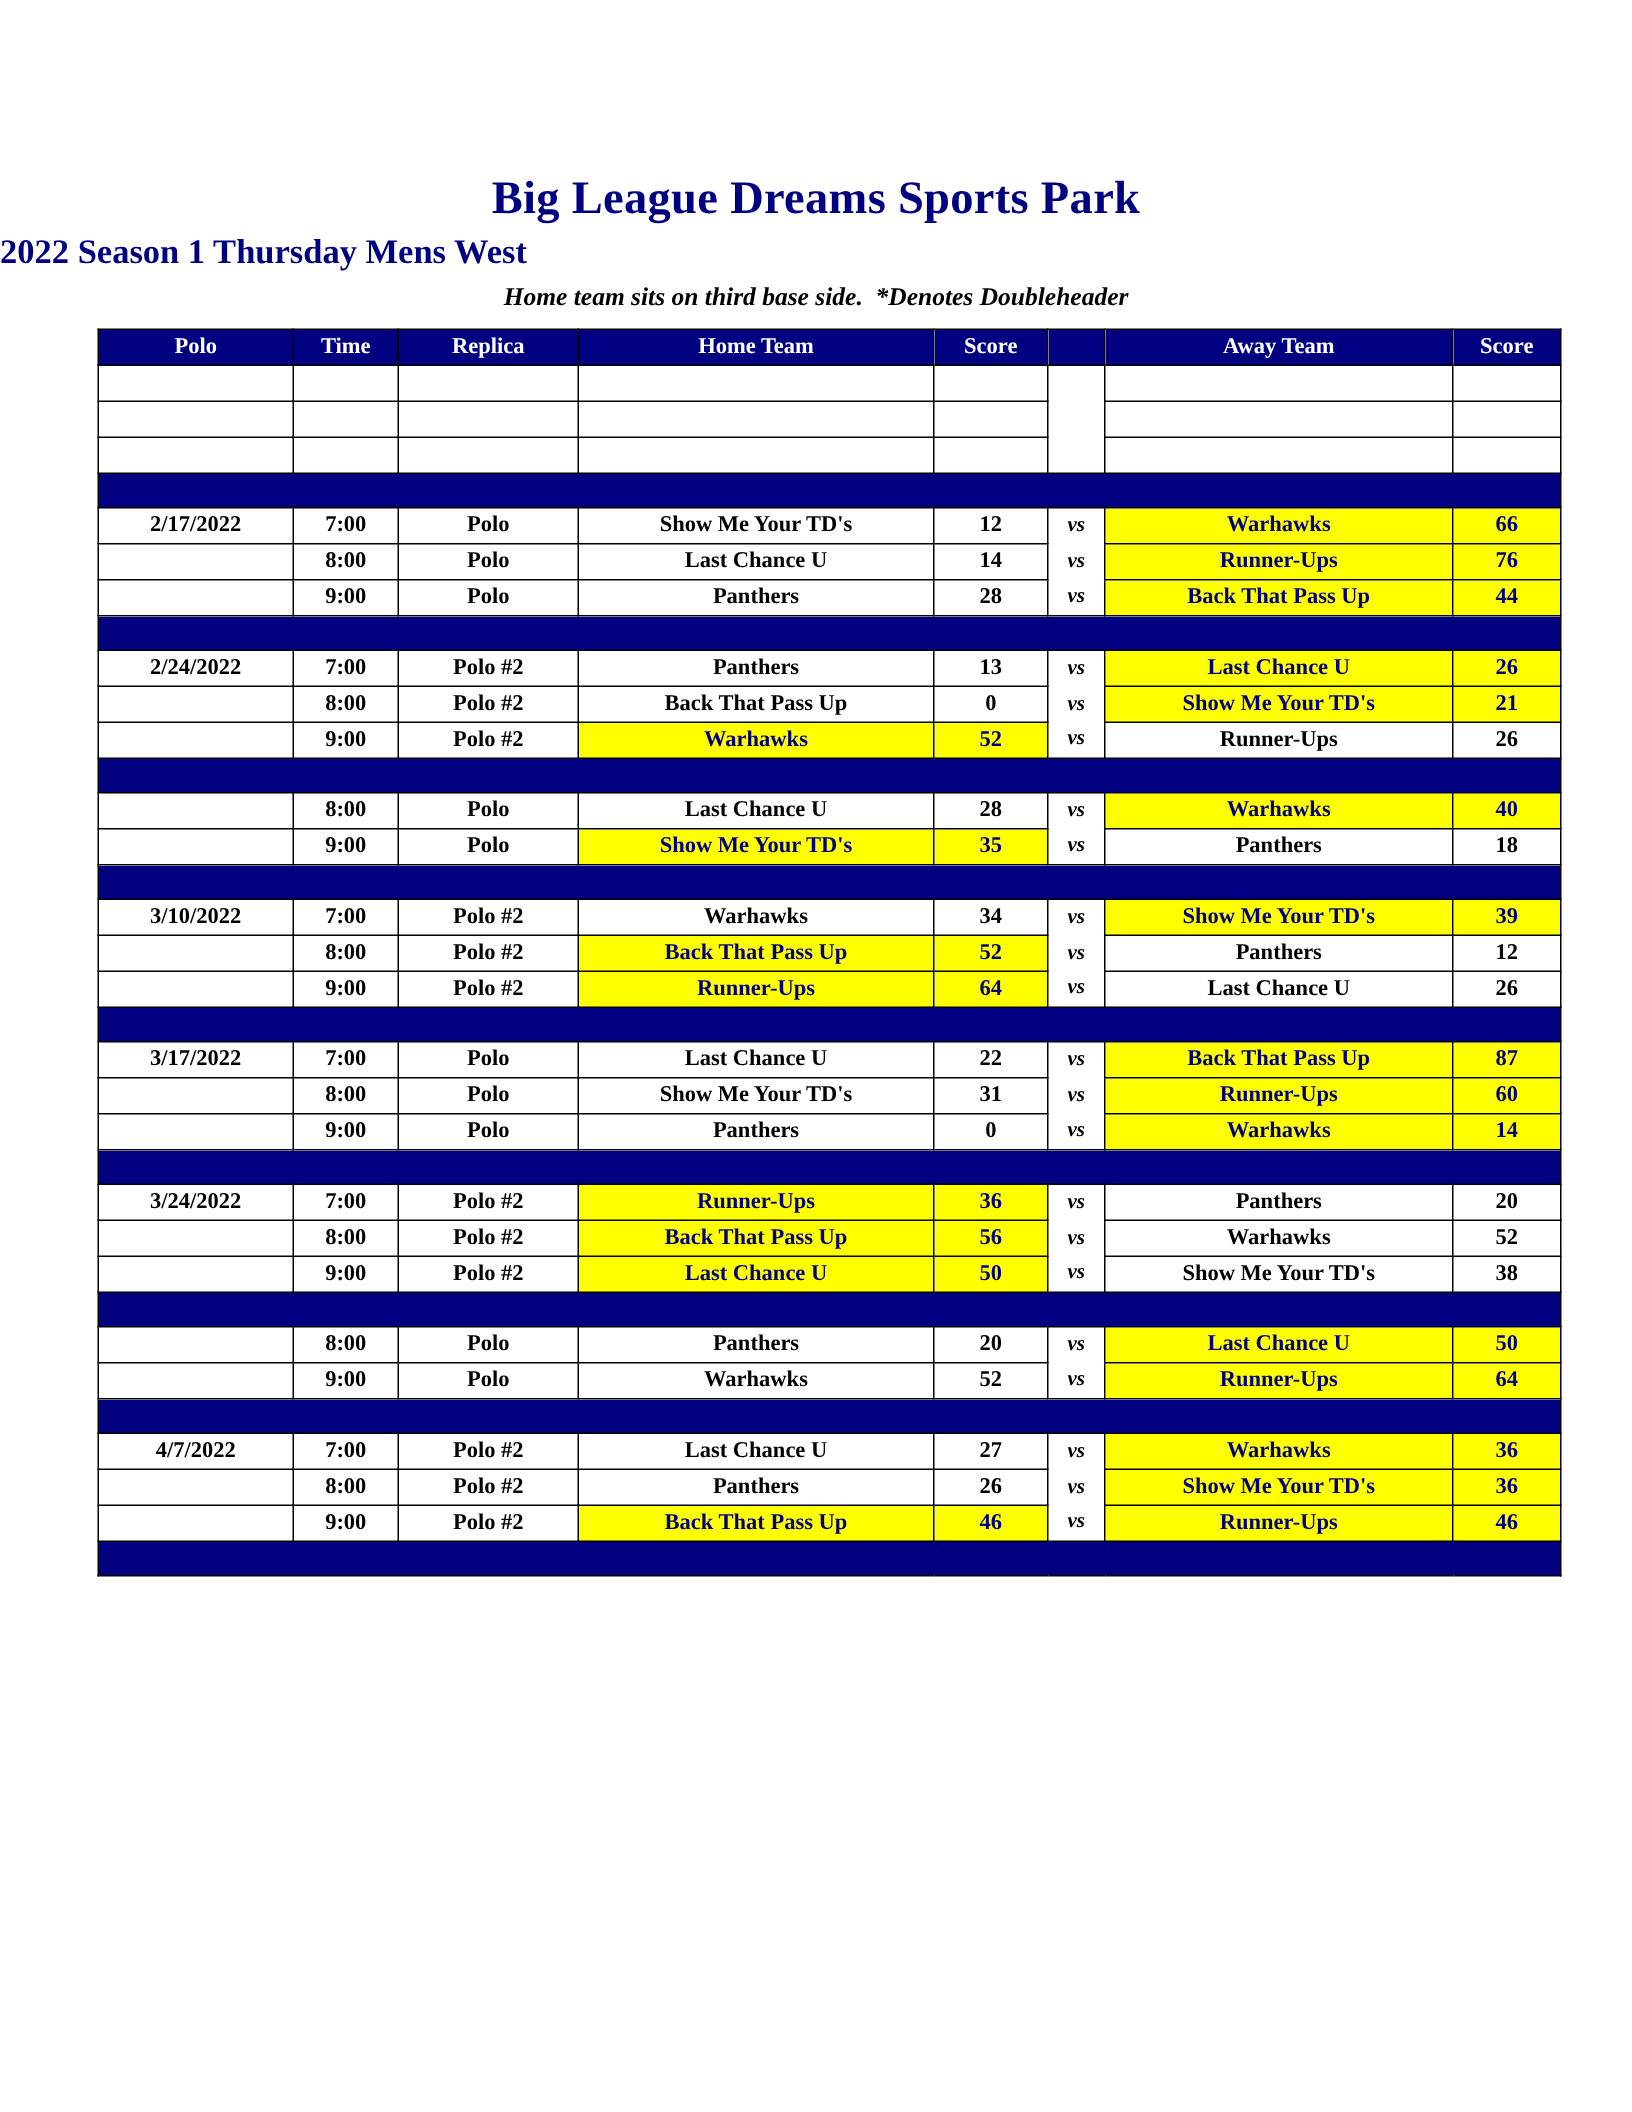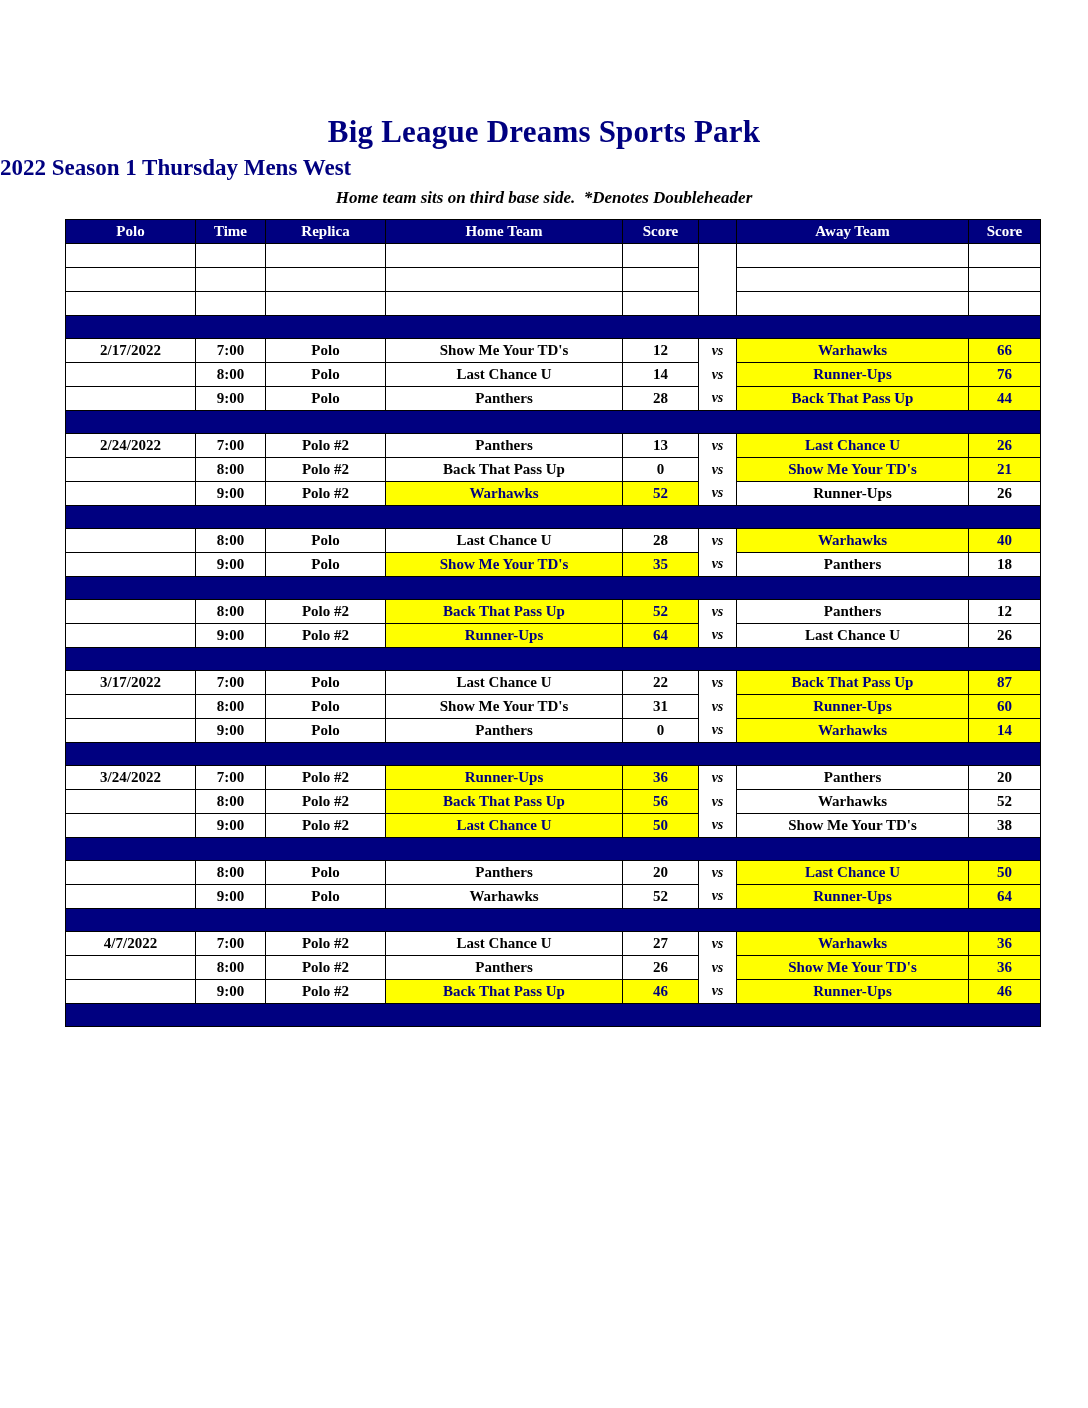--- a/index.html
+++ b/index.html
@@ -195,20 +195,30 @@
           <td class="bcell win">Show Me Your TD's</td>
           <td class="bcell win">35</td>
           <td class="vs-cell">vs</td>
           <td class="bcell">Panthers</td>
           <td class="bcell">18</td>
         </tr>
         <tr>
           <td class="sep" colspan="8"></td>
         </tr>
         <tr>
+          <td class="bcell">3/10/2022</td>
+          <td class="bcell">7:00</td>
+          <td class="bcell">Polo #2</td>
+          <td class="bcell">Warhawks</td>
+          <td class="bcell">34</td>
+          <td class="vs-cell">vs</td>
+          <td class="bcell win">Show Me Your TD's</td>
+          <td class="bcell win">39</td>
+        </tr>
+        <tr>
           <td class="bcell"></td>
           <td class="bcell">8:00</td>
           <td class="bcell">Polo #2</td>
           <td class="bcell win">Back That Pass Up</td>
           <td class="bcell win">52</td>
           <td class="vs-cell">vs</td>
           <td class="bcell">Panthers</td>
           <td class="bcell">12</td>
         </tr>
         <tr>

